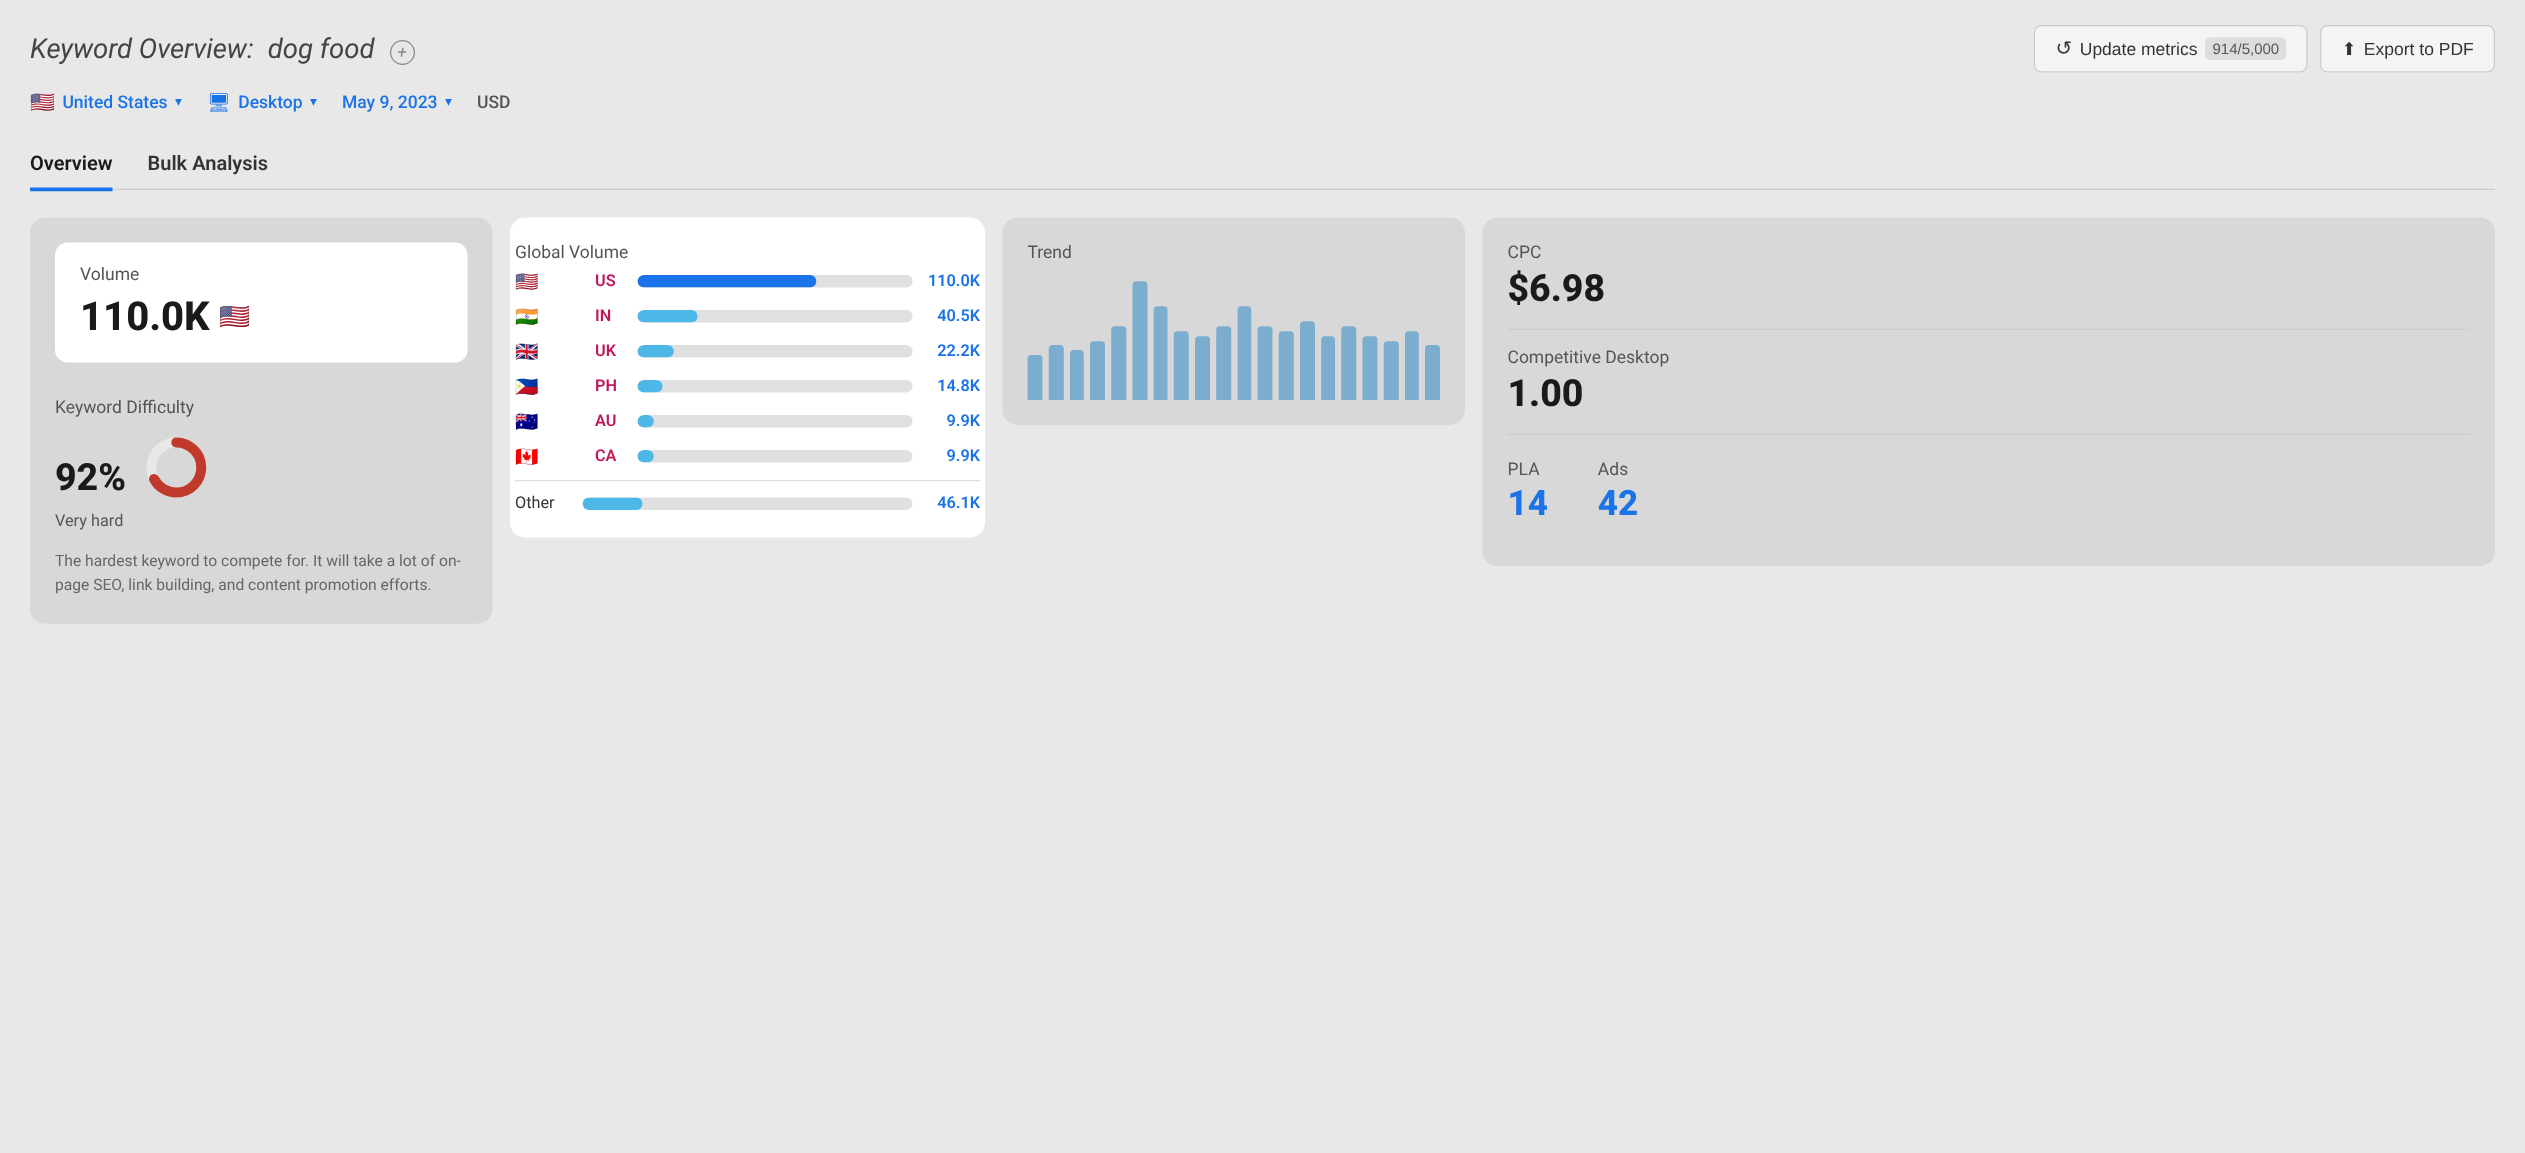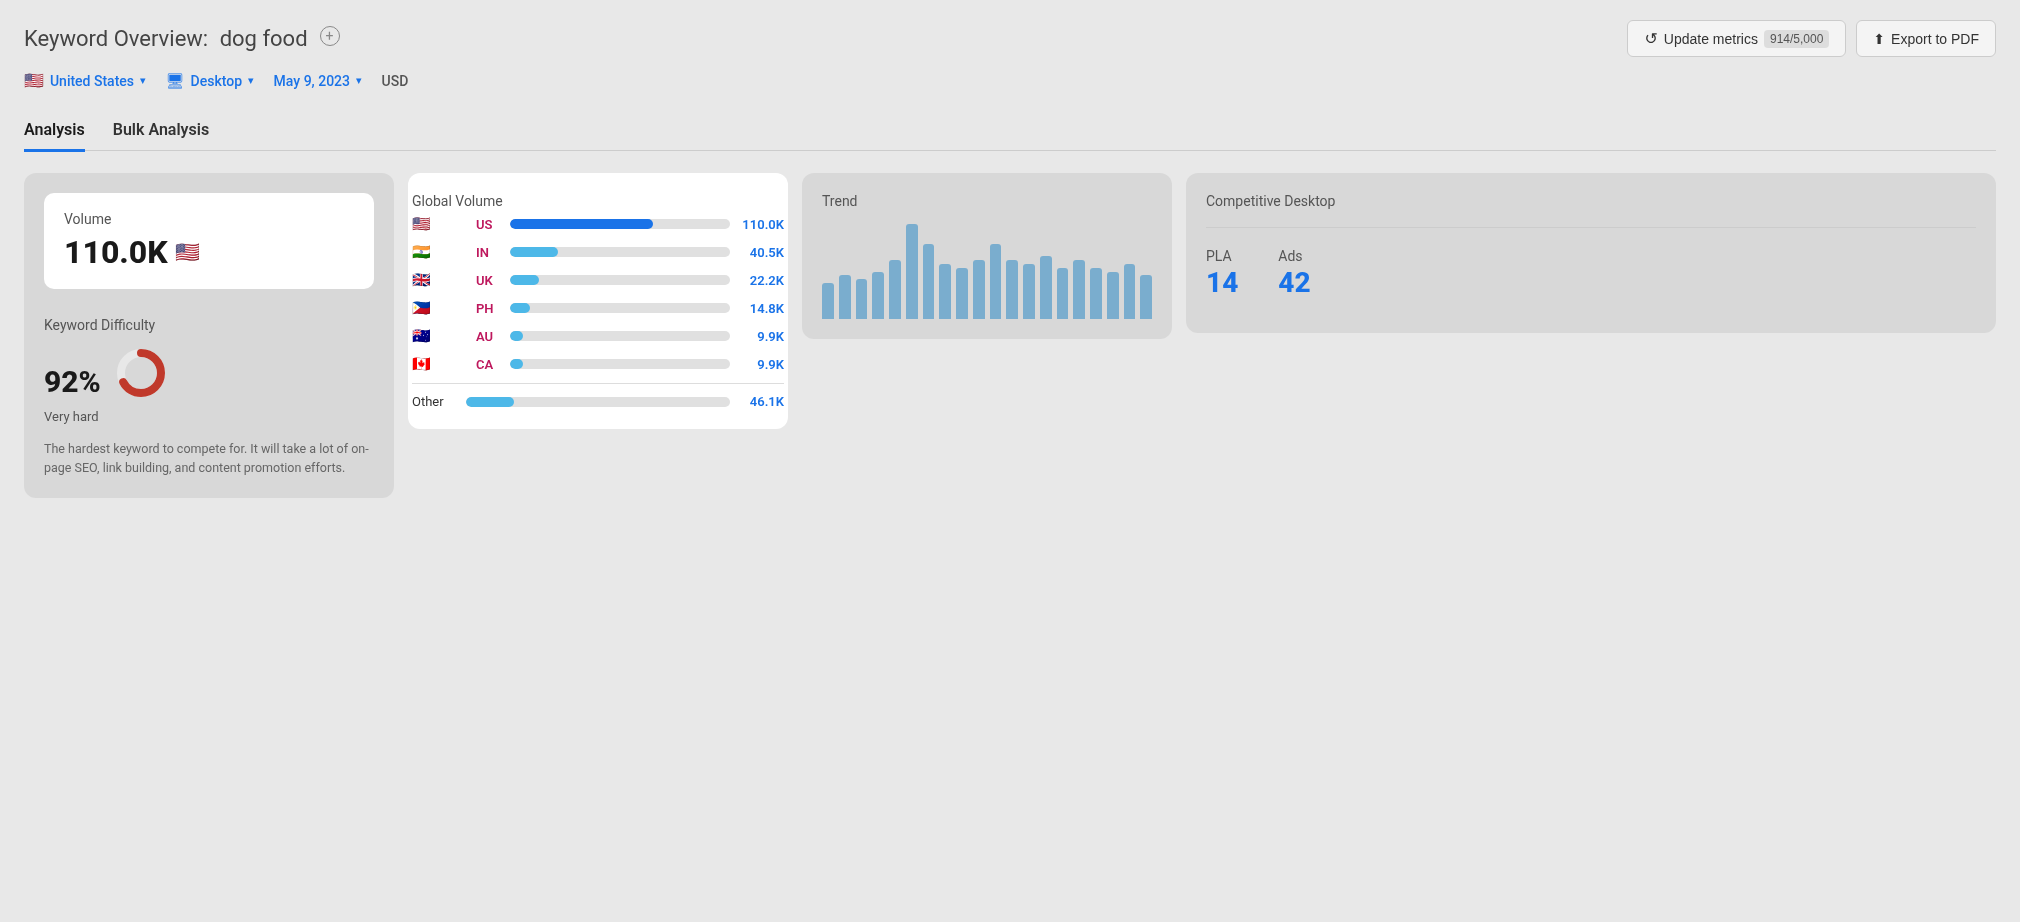--- a/index.html
+++ b/index.html
@@ -303,21 +303,21 @@
     .pla-ads-value {
       font-size: 28px;
       font-weight: 800;
       color: #1a73e8;
     }
   </style>
 </head>
 <body>
 
 <div class="header">
-  <div style="display:flex;align-items:flex-start;gap:6px;">
+  <div style="display:flex;align-items:flex-end;gap:6px;font-style:italic;">
     <span class="header-title">
       <span>Keyword Overview:</span>
       <span style="font-weight:400;color:#444;margin-left:6px;">dog food</span>
     </span>
     <span class="add-icon">+</span>
   </div>
   <div class="header-actions">
     <button class="btn">
       <span style="font-size:16px;">↺</span>
       <span>Update metrics</span>
@@ -343,21 +343,21 @@
   </div>
   <div class="filter-item">
     <span>May 9, 2023</span>
     <span class="chevron">▾</span>
   </div>
   <span class="filter-currency">USD</span>
 </div>
 
 <div class="tabs">
   <div class="tab active">
-    <span>Analysis</span>
+    <span>Overview</span>
   </div>
   <div class="tab">
     <span>Bulk Analysis</span>
   </div>
 </div>
 
 <div class="cards-grid">
 
   <div class="card">
     <div class="card-white">
@@ -467,21 +467,26 @@
           <div class="trend-bar" style="height: 51.4583%;"></div>
           <div class="trend-bar" style="height: 47.5%;"></div>
           <div class="trend-bar" style="height: 55.4167%;"></div>
           <div class="trend-bar" style="height: 43.5417%;"></div>
         </div>
     </div>
   </div>
 
   <div class="metrics-card">
     <div class="metric-section">
+      <div class="metric-label">CPC</div>
+      <div class="metric-value">$6.98</div>
+    </div>
+    <div class="metric-section">
       <div class="metric-label">Competitive Desktop</div>
+      <div class="metric-value">1.00</div>
     </div>
     <div class="metric-section">
       <div class="pla-ads-row">
         <div class="pla-ads-item">
           <div class="pla-ads-label">PLA</div>
           <div class="pla-ads-value">14</div>
         </div>
         <div class="pla-ads-item">
           <div class="pla-ads-label">Ads</div>
           <div class="pla-ads-value">42</div>

